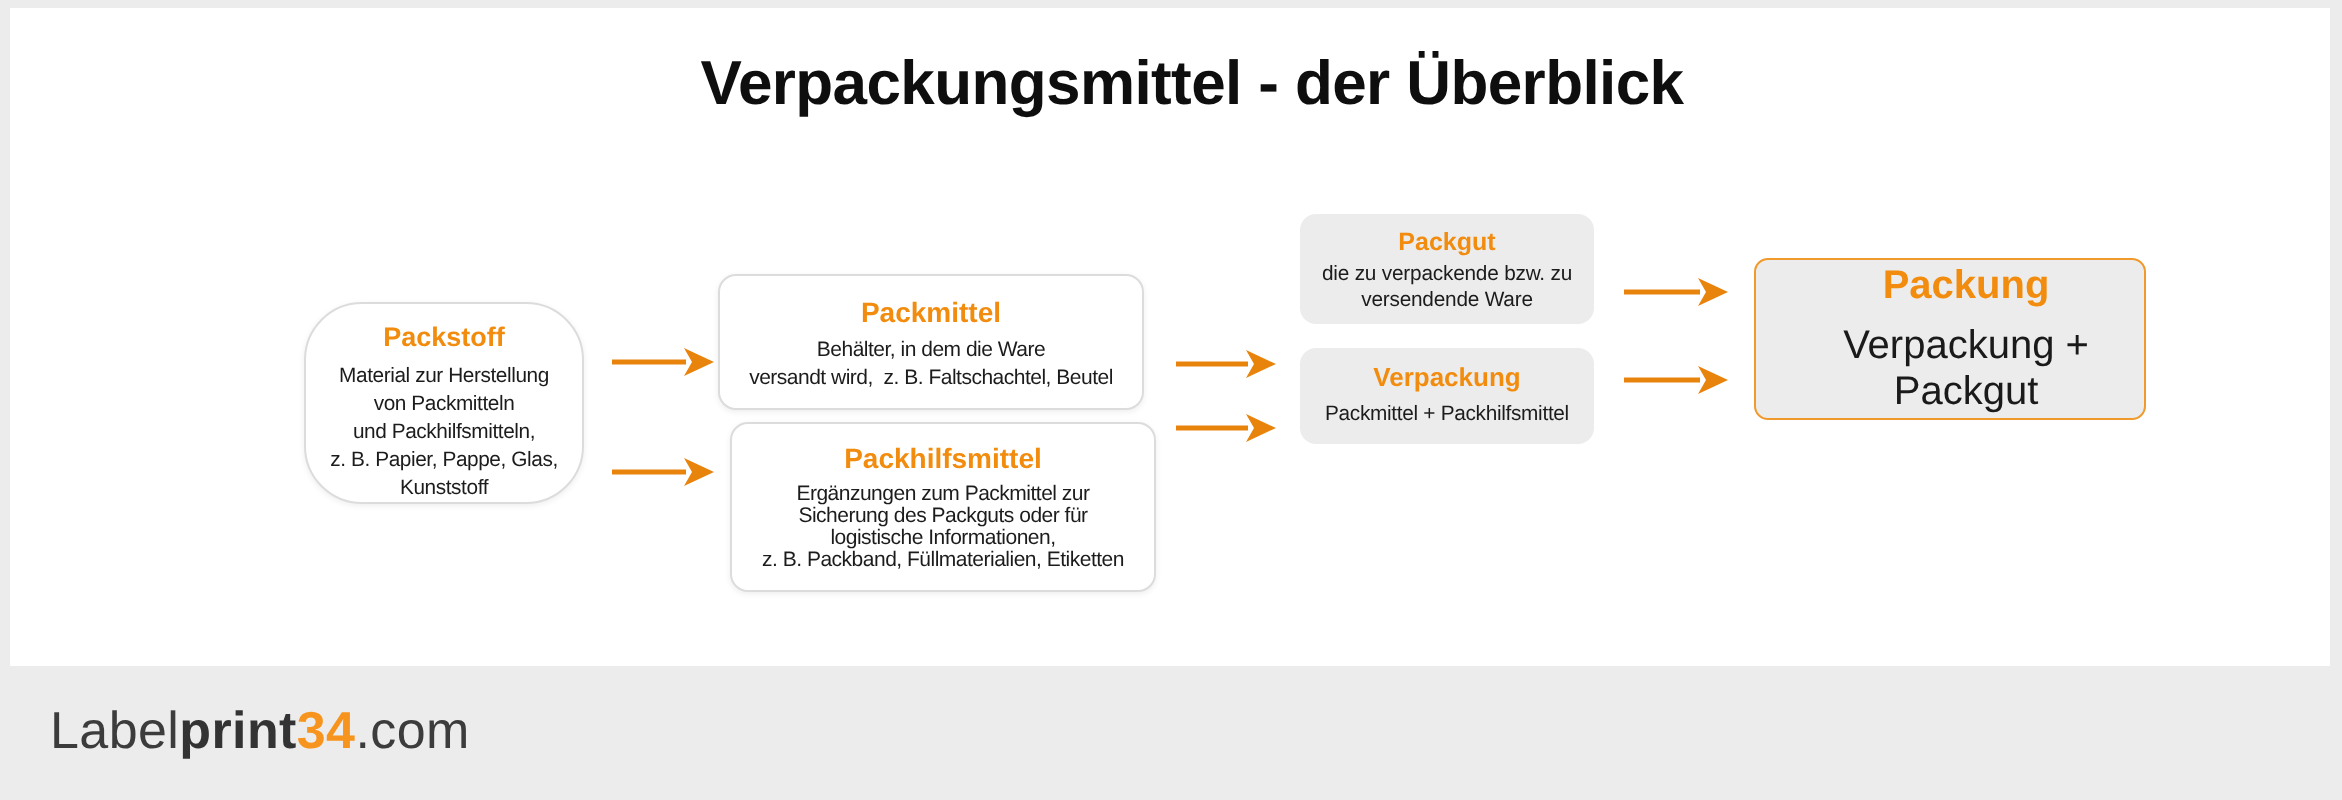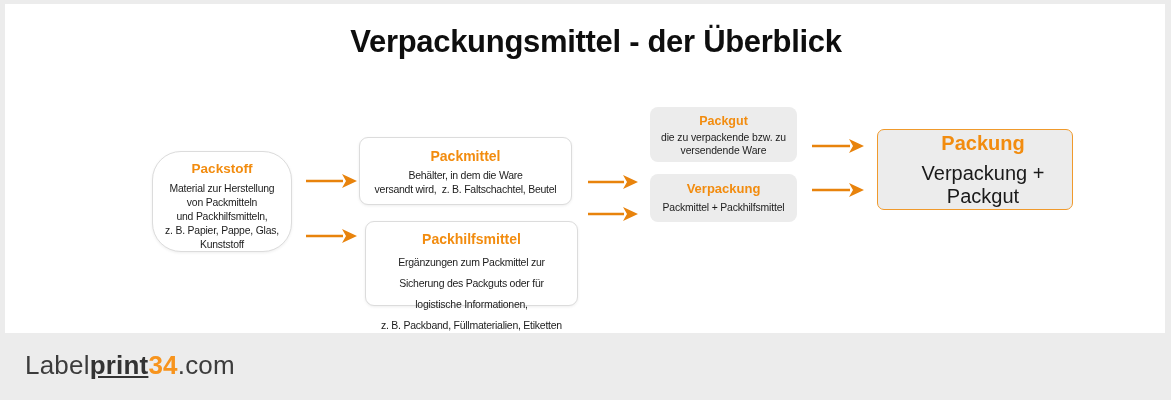--- a/index.html
+++ b/index.html
@@ -58,23 +58,23 @@
   }
   
   .packstoff{left:152px;top:151px;width:140px;height:101px;padding-top:9px;border-radius:29px;}
   .packstoff .box-title{font-size:13.5px;margin-bottom:6px;}
   .packstoff .box-body{font-size:10.4px;line-height:14px;letter-spacing:-0.2px;}
   
   .packmittel{left:359px;top:137px;width:213px;height:68px;padding-top:10px;}
   .packmittel .box-title{font-size:14px;margin-bottom:5px;}
   .packmittel .box-body{font-size:10.5px;line-height:13.5px;letter-spacing:-0.25px;}
   
-  .packhilfsmittel{left:365px;top:221px;width:213px;height:85px;padding-top:9px;}
+  .packhilfsmittel{left:365px;top:211px;width:213px;height:85px;padding-top:9px;}
   .packhilfsmittel .box-title{font-size:14px;margin-bottom:5px;}
-  .packhilfsmittel .box-body{font-size:10.5px;line-height:21px;letter-spacing:-0.25px;}
+  .packhilfsmittel .box-body{font-size:10.5px;line-height:11px;letter-spacing:-0.25px;}
   
   .packgut{left:650px;top:107px;width:147px;height:55px;padding-top:7px;}
   .packgut .box-title{font-size:12.5px;margin-bottom:3px;}
   .packgut .box-body{font-size:10.4px;line-height:13px;letter-spacing:-0.1px;}
   
   .verpackung{left:650px;top:174px;width:147px;height:48px;padding-top:7px;}
   .verpackung .box-title{font-size:13px;margin-bottom:5px;}
   .verpackung .box-body{font-size:10.4px;line-height:13px;letter-spacing:-0.15px;}
   
   .packung{
@@ -91,21 +91,21 @@
   .arrow-head{fill:var(--arrow-orange);}
   
   .footer{
     position:absolute;left:0;top:333px;width:1171px;height:67px;
   }
   .logo{
     position:absolute;left:25px;top:17px;
     font-size:26px;letter-spacing:0.2px;color:var(--logo-dark);
   }
   .logo .lg-light{font-weight:400;}
-  .logo .lg-bold{font-weight:700;color:#333333;text-decoration:underline;}
+  .logo .lg-bold{font-weight:700;color:#333333;}
   .logo .lg-num{font-weight:700;color:var(--logo-orange);}
 </style>
 </head>
 <body>
 
 <div class="page">
 
   <div class="card"></div>
 
   <div class="diagram-title">Verpackungsmittel - der Überblick</div>

